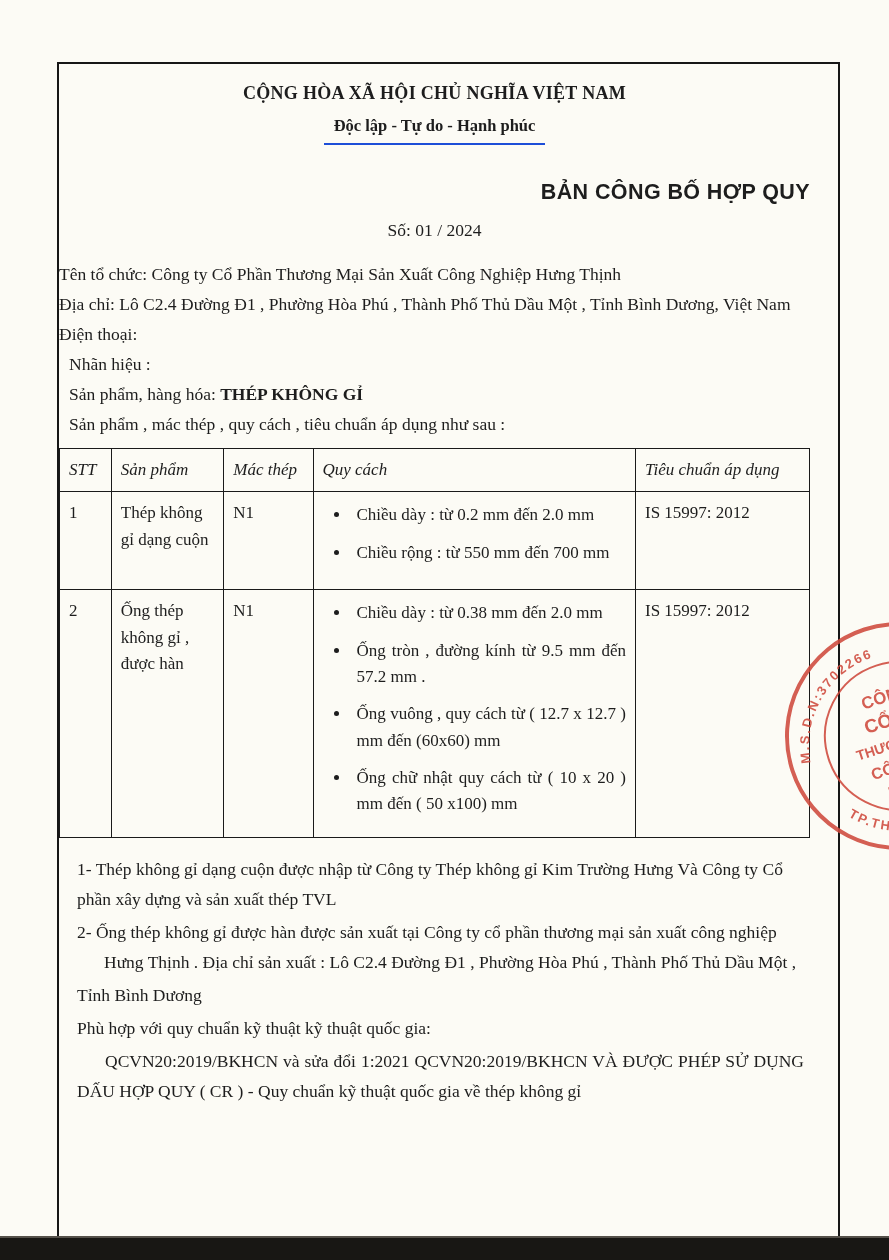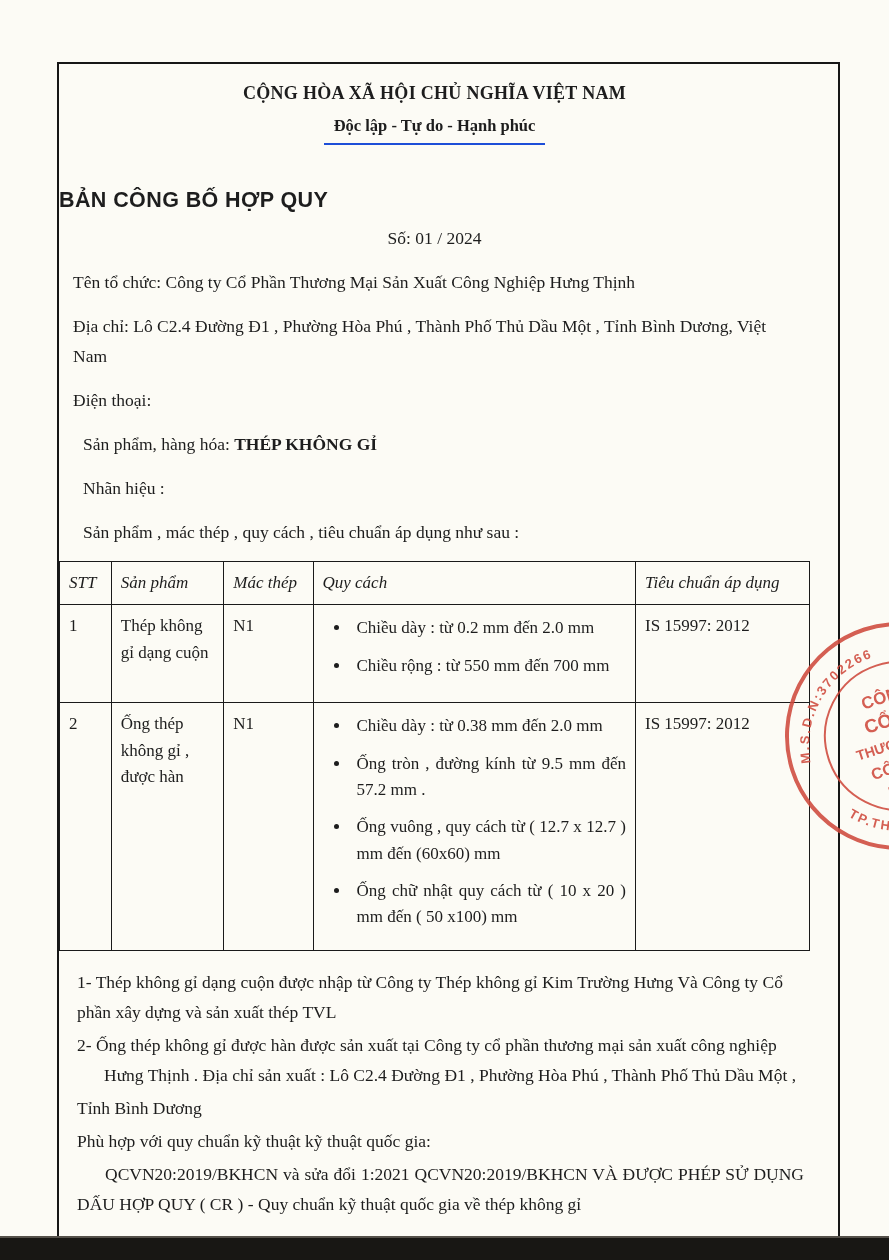--- a/index.html
+++ b/index.html
@@ -35,30 +35,30 @@
   .motto-wrap { text-align:center; margin-top:2px; }
   .motto {
     display:inline-block;
     font-weight:bold;
     font-size:16.5px;
     border-bottom:2px solid #1d4ed8;
     padding:0 10px 2px 10px;
     text-align:right;
   }
   .doc-title {
-    text-align:left;
+    text-align:right;
     font-family:"Liberation Sans","DejaVu Sans",sans-serif;
     font-weight:bold;
     font-size:21.5px;
     letter-spacing:0.4px;
-    margin-top:40px;
+    margin-top:32px;
   }
   .doc-number { text-align:center; margin-top:8px; }
   .info { margin-top:14px; }
-  .info p { margin:14px; }
+  .info p { margin:0; }
   .indented { padding-left:10px; }
   .bold-inline { font-weight:bold; }
 
   table.spec-table {
     width:100%;
     border-collapse:collapse;
     margin-top:9px;
     font-size:17px;
     line-height:1.55;
   }
@@ -128,22 +128,22 @@
     <span class="motto">Độc lập - Tự do - Hạnh phúc</span>
   </div>
 
   <div class="doc-title">BẢN CÔNG BỐ HỢP QUY</div>
   <div class="doc-number">Số: 01 / 2024</div>
 
   <div class="info">
     <p>Tên tổ chức: Công ty Cổ Phần Thương Mại Sản Xuất Công Nghiệp Hưng Thịnh</p>
     <p>Địa chỉ: Lô C2.4 Đường Đ1 , Phường Hòa Phú , Thành Phố Thủ Dầu Một , Tỉnh Bình Dương, Việt Nam</p>
     <p>Điện thoại:</p>
+    <p class="indented">Nhãn hiệu :</p>
     <p class="indented"><span>Sản phẩm, hàng hóa: </span><span class="bold-inline">THÉP KHÔNG GỈ</span></p>
-    <p class="indented">Nhãn hiệu :</p>
     <p class="indented">Sản phẩm , mác thép , quy cách , tiêu chuẩn áp dụng như sau :</p>
   </div>
 
   <table class="spec-table">
     <colgroup>
       <col class="col-stt">
         <col class="col-sp">
         <col class="col-mt">
         <col class="col-qc">
         <col class="col-tc">

